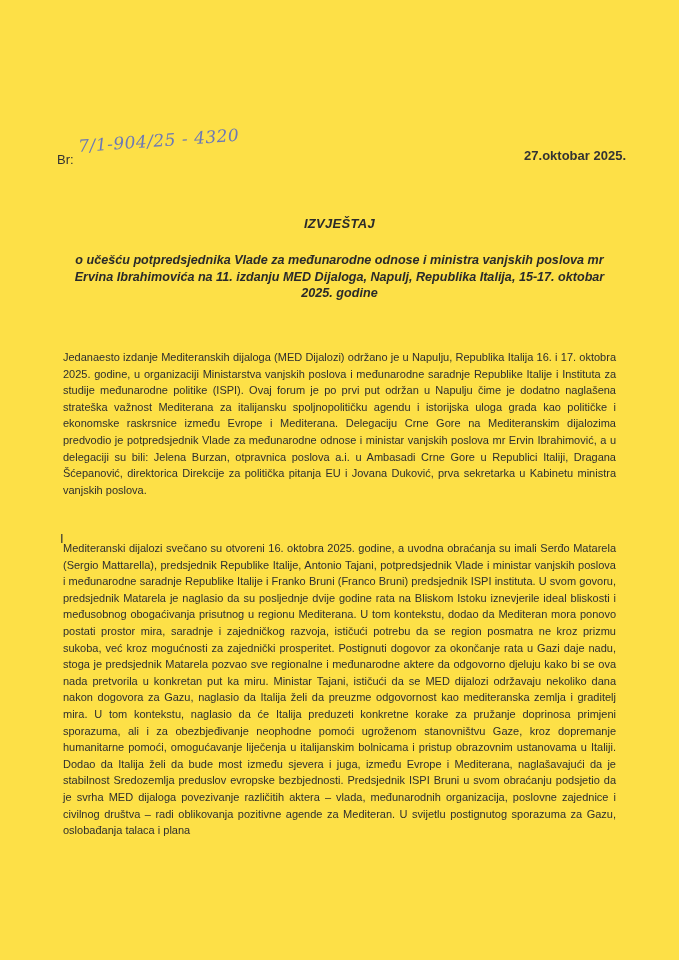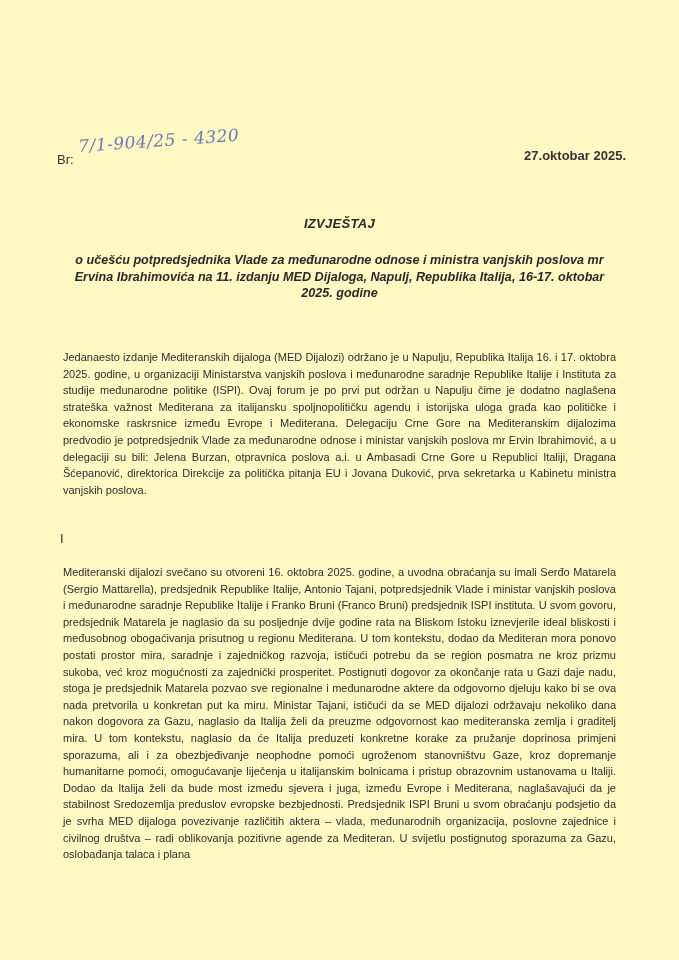--- a/index.html
+++ b/index.html
@@ -12,21 +12,21 @@
       height: 960px;
       position: relative;
       overflow: hidden;
       font-family: "Liberation Sans", sans-serif;
       color: #2a2a2a;
     }
     .page {
       position: absolute;
       left: 0; top: 0;
       width: 679px; height: 960px;
-      background: #fef9c3;
+      background: #fde047;
     }
     .ref-row {
       position: absolute;
       left: 57px;
       top: 136px;
       width: 570px;
       height: 40px;
     }
     .ref-label {
       position: absolute;
@@ -88,37 +88,37 @@
       color: #2e2e2e;
     }
     .para-1 { top: 349px; }
     .section-num {
       position: absolute;
       left: 60px;
       top: 531px;
       font-size: 13px;
       color: #333;
     }
-    .para-2 { top: 564px; }
+    .para-2 { top: 540px; }
   </style>
 </head>
 <body>
 
 <div class="page">
 
   <div class="ref-row">
     <span class="ref-label">Br:</span>
     <span class="ref-handwritten">7/1-904/25 - 4320</span>
   </div>
 
   <div class="date">27.oktobar 2025.</div>
 
   <div class="title">IZVJEŠTAJ</div>
 
-  <div class="subtitle">o učešću potpredsjednika Vlade za međunarodne odnose i ministra vanjskih poslova mr Ervina Ibrahimovića na 11. izdanju MED Dijaloga, Napulj, Republika Italija, 16-17. oktobar 2025. godine</div>
+  <div class="subtitle">o učešću potpredsjednika Vlade za međunarodne odnose i ministra vanjskih poslova mr Ervina Ibrahimovića na 11. izdanju MED Dijaloga, Napulj, Republika Italija, 15-17. oktobar 2025. godine</div>
 
   <p class="para para-1" style="margin:0;">Jedanaesto izdanje Mediteranskih dijaloga (MED Dijalozi) održano je u Napulju, Republika Italija 16. i 17. oktobra 2025. godine, u organizaciji Ministarstva vanjskih poslova i međunarodne saradnje Republike Italije i Instituta za studije međunarodne politike (ISPI). Ovaj forum je po prvi put održan u Napulju čime je dodatno naglašena strateška važnost Mediterana za italijansku spoljnopolitičku agendu i istorijska uloga grada kao političke i ekonomske raskrsnice između Evrope i Mediterana. Delegaciju Crne Gore na Mediteranskim dijalozima predvodio je potpredsjednik Vlade za međunarodne odnose i ministar vanjskih poslova mr Ervin Ibrahimović, a u delegaciji su bili: Jelena Burzan, otpravnica poslova a.i. u Ambasadi Crne Gore u Republici Italiji, Dragana Šćepanović, direktorica Direkcije za politička pitanja EU i Jovana Duković, prva sekretarka u Kabinetu ministra vanjskih poslova.</p>
 
   <div class="section-num">I</div>
 
   <p class="para para-2" style="margin:0;">Mediteranski dijalozi svečano su otvoreni 16. oktobra 2025. godine, a uvodna obraćanja su imali Serđo Matarela (Sergio Mattarella), predsjednik Republike Italije, Antonio Tajani, potpredsjednik Vlade i ministar vanjskih poslova i međunarodne saradnje Republike Italije i Franko Bruni (Franco Bruni) predsjednik ISPI instituta. U svom govoru, predsjednik Matarela je naglasio da su posljednje dvije godine rata na Bliskom Istoku iznevjerile ideal bliskosti i međusobnog obogaćivanja prisutnog u regionu Mediterana. U tom kontekstu, dodao da Mediteran mora ponovo postati prostor mira, saradnje i zajedničkog razvoja, ističući potrebu da se region posmatra ne kroz prizmu sukoba, već kroz mogućnosti za zajednički prosperitet. Postignuti dogovor za okončanje rata u Gazi daje nadu, stoga je predsjednik Matarela pozvao sve regionalne i međunarodne aktere da odgovorno djeluju kako bi se ova nada pretvorila u konkretan put ka miru. Ministar Tajani, ističući da se MED dijalozi održavaju nekoliko dana nakon dogovora za Gazu,  naglasio da Italija želi da preuzme odgovornost kao mediteranska zemlja i graditelj mira. U tom kontekstu, naglasio da će Italija preduzeti konkretne korake za pružanje doprinosa primjeni sporazuma, ali i za obezbjeđivanje neophodne pomoći ugroženom stanovništvu Gaze, kroz dopremanje humanitarne pomoći, omogućavanje liječenja u italijanskim bolnicama i pristup obrazovnim ustanovama u Italiji. Dodao da Italija želi da bude most između sjevera i juga, između Evrope i Mediterana, naglašavajući da je stabilnost Sredozemlja preduslov evropske bezbjednosti. Predsjednik ISPI Bruni u svom obraćanju podsjetio da je svrha MED dijaloga povezivanje različitih aktera – vlada, međunarodnih organizacija, poslovne zajednice i civilnog društva – radi oblikovanja pozitivne agende za Mediteran. U svijetlu postignutog sporazuma za Gazu, oslobađanja talaca i plana</p>
 
 </div>
 
 </body></html>

